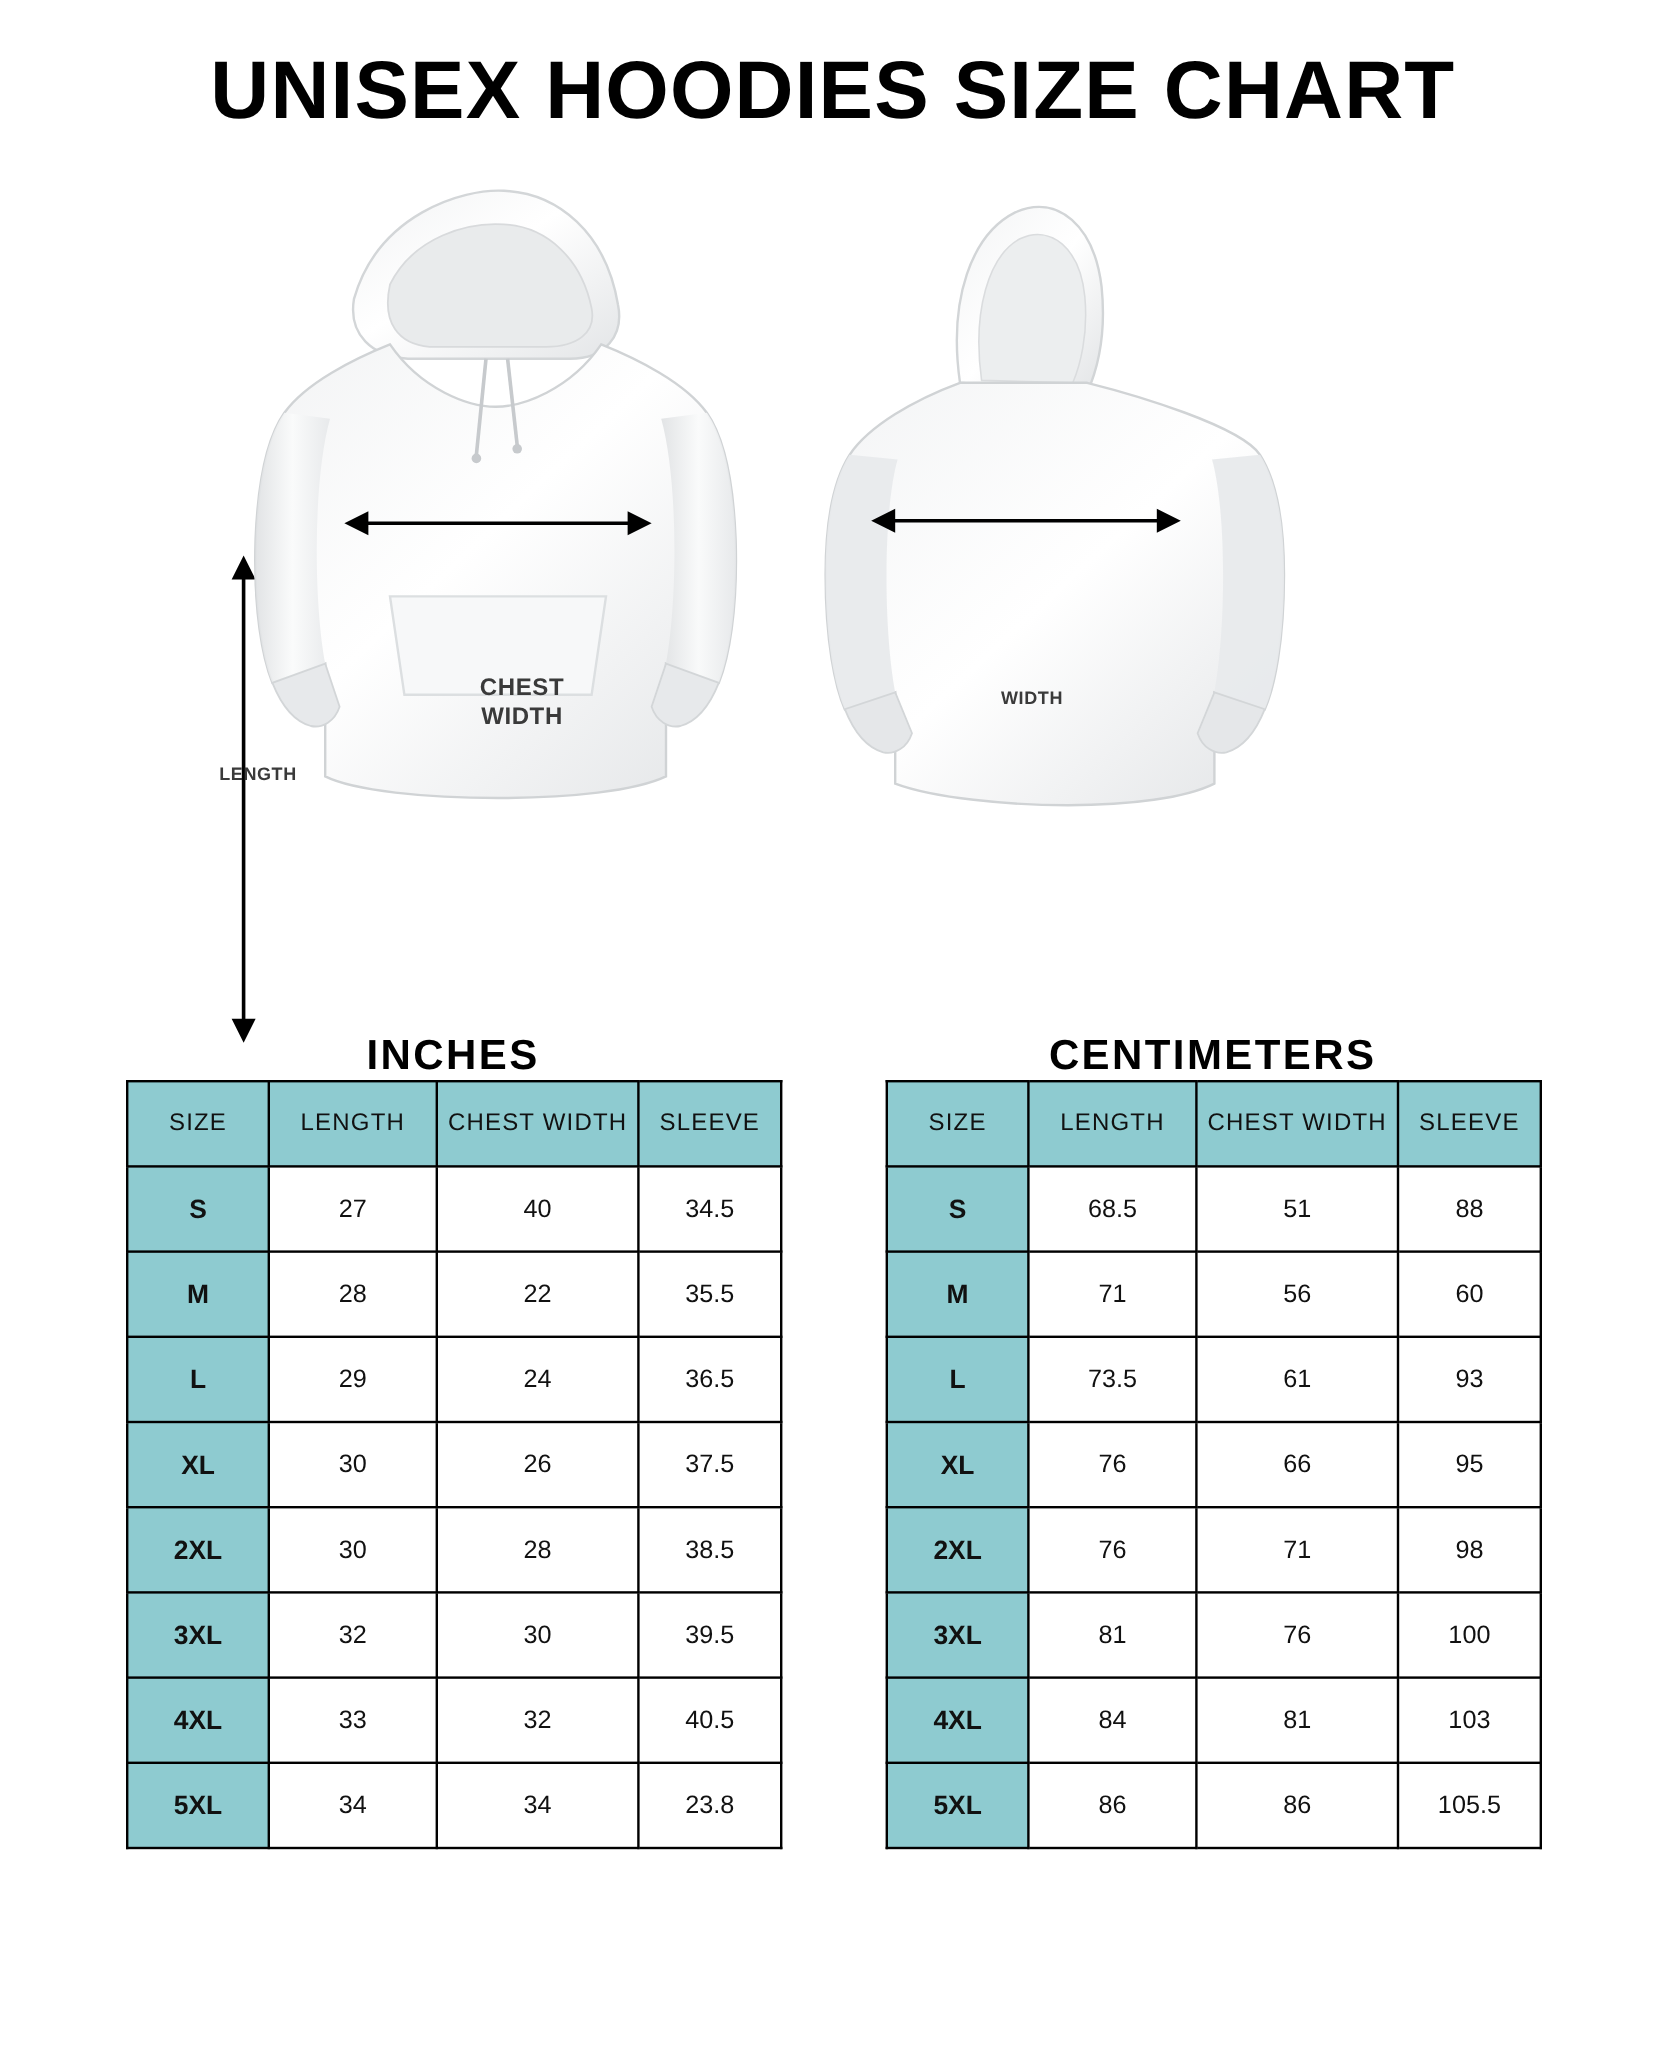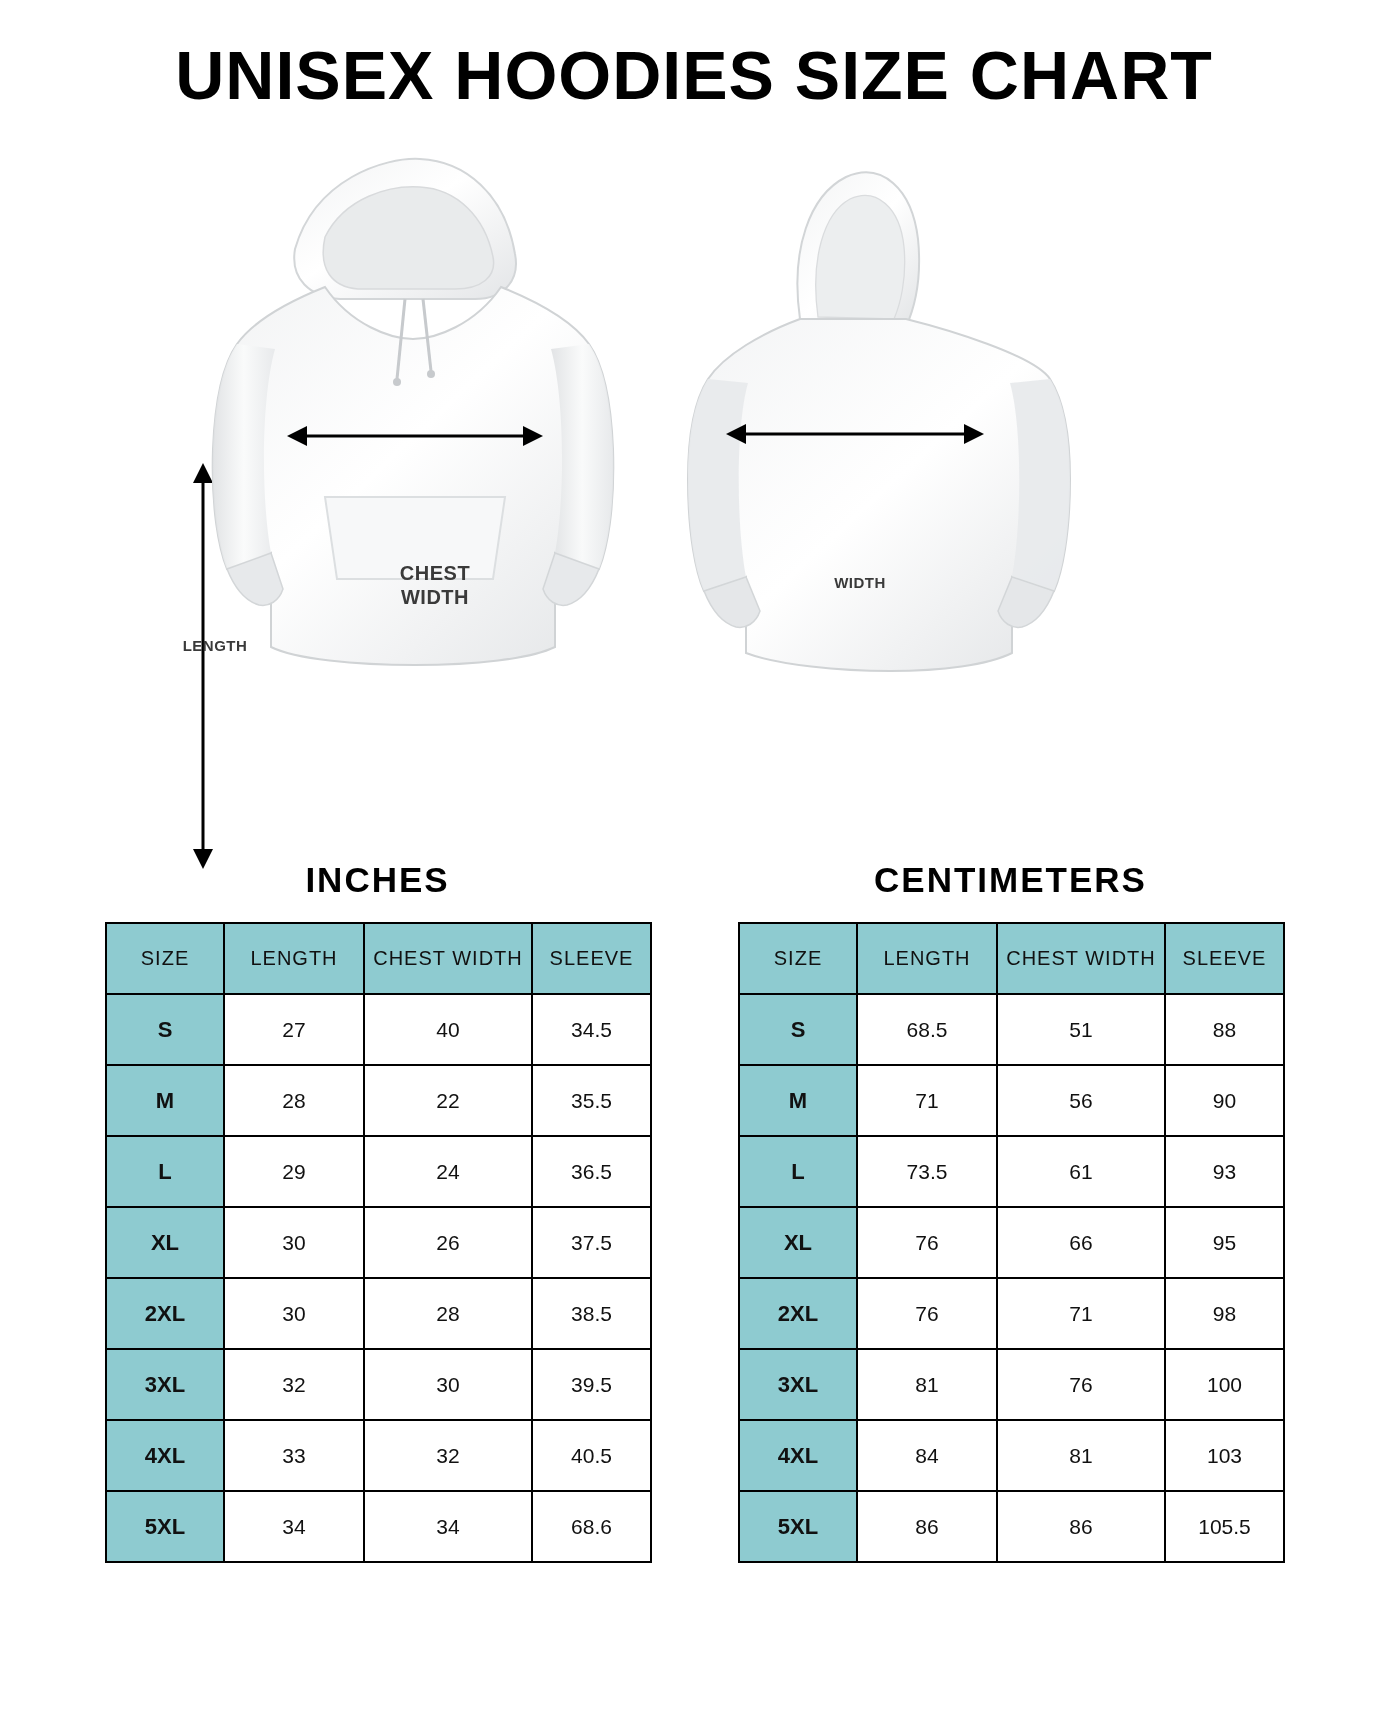--- a/index.html
+++ b/index.html
@@ -112,21 +112,20 @@
     gap: 88px;
   }
   .table-block {
     width: 545px;
   }
   .table-caption {
     text-align: center;
     font-size: 35px;
     font-weight: bold;
     letter-spacing: 2px;
-    margin-bottom: 22px;
     color: #000;
   }
   table {
     border-collapse: collapse;
     width: 545px;
     table-layout: fixed;
   }
   th, td {
     border: 2px solid #000;
     height: 67px;
@@ -306,21 +305,21 @@
           <tr>
             <td class="size-cell">4XL</td>
             <td>33</td>
             <td>32</td>
             <td>40.5</td>
           </tr>
           <tr>
             <td class="size-cell">5XL</td>
             <td>34</td>
             <td>34</td>
-            <td>68.6</td>
+            <td>23.8</td>
           </tr>
         </tbody>
       </table>
     </div>
 
     <div class="table-block">
       <div class="table-caption">CENTIMETERS</div>
       <table>
         <colgroup>
           <col class="c-size">
@@ -340,21 +339,21 @@
           <tr>
             <td class="size-cell">S</td>
             <td>68.5</td>
             <td>51</td>
             <td>88</td>
           </tr>
           <tr>
             <td class="size-cell">M</td>
             <td>71</td>
             <td>56</td>
-            <td>90</td>
+            <td>60</td>
           </tr>
           <tr>
             <td class="size-cell">L</td>
             <td>73.5</td>
             <td>61</td>
             <td>93</td>
           </tr>
           <tr>
             <td class="size-cell">XL</td>
             <td>76</td>

